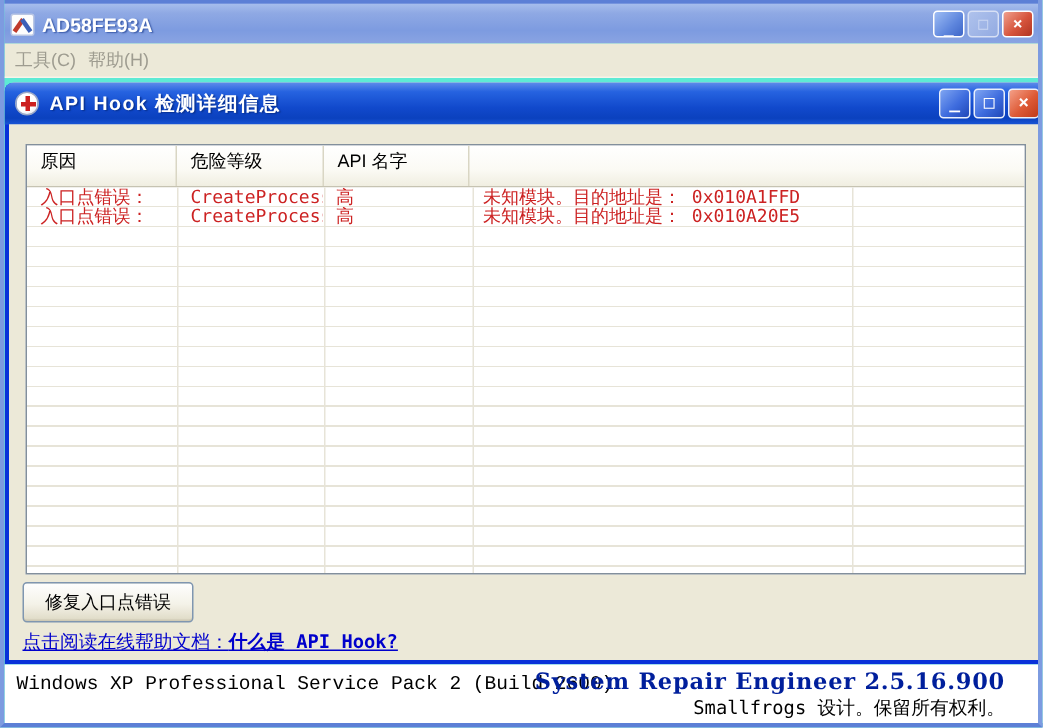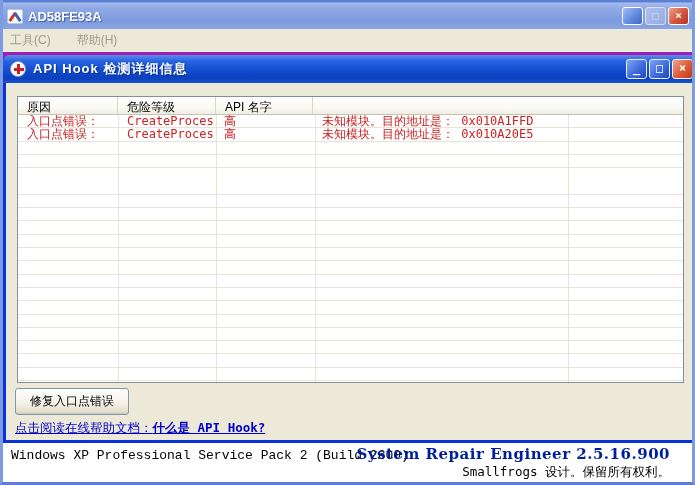--- a/index.html
+++ b/index.html
@@ -1,21 +1,21 @@
 <!DOCTYPE html>
 <html><head>
 <meta charset="utf-8">
 <style>
   * { margin: 0; padding: 0; box-sizing: border-box; }
   html,body { width: 695px; height: 485px; }
   body { font-family: "Liberation Sans", "DejaVu Sans", sans-serif; }
 
   .window {
     position: relative; width: 695px; height: 485px;
-    background: #a21caf; overflow: hidden;
+    background: #5eead4; overflow: hidden;
     border-left: 3px solid #7D9BE0; border-right: 3px solid #7D9BE0; border-bottom: 3px solid #5C7FD6; padding-left: 36px;
   }
 
   
   .outer-titlebar {
     position: absolute; top: 0; left: -3px; right: -3px; height: 29px;
     background: linear-gradient(180deg, #5C7FD6 0%, #5C7FD6 7%, #A5BCEC 10%, #8FA9E4 30%, #7D9BE0 70%, #8AA4E2 100%);
     display: flex; align-items: center; padding: 3px 6px 0 7px;
   }
   .outer-title-icon {
@@ -33,21 +33,21 @@
     font-family: "DejaVu Sans Mono", monospace;
   }
   .winbtn.min  { background: linear-gradient(135deg, #9DBCF4 0%, #5E86DD 60%, #3E66C8 100%); }
   .winbtn.max-disabled { background: linear-gradient(135deg, #AFC2EC 0%, #93ABE2 100%); color: #C9D6F2; border-color: #D7E0F5; }
   .winbtn.close { background: linear-gradient(135deg, #F0A08E 0%, #D6543C 55%, #B03422 100%); }
   .winbtn.min span { display:block; line-height: 22px; }
 
   
   .menubar {
     position: absolute; top: 29px; left: 0; right: 0; height: 23px;
-    background: #ECE9D8; display: flex; align-items: center; padding-left: 7px; gap: 26px;
+    background: #ECE9D8; display: flex; align-items: center; padding-left: 7px; gap: 8px;
     border-bottom: 1px solid #F6F4EA;
   }
   .menu-item { font-size: 12px; color: #9E9C90; }
 
   
   .dialog {
     position: absolute; top: 55px; left: 0px; width: 695px; height: 388px;
     border: 3px solid #0831D9; border-top: 0; border-radius: 6px 6px 0 0;
     background: #ECE9D8;
   }
@@ -73,21 +73,21 @@
   .dlgbtn.close { background: linear-gradient(135deg, #F4A088 0%, #DE5A36 55%, #C03A1A 100%); }
   .dialog-btns { display: flex; gap: 2px; }
 
   .dialog-body { position: relative; height: 357px; background: #ECE9D8; }
 
   
   .listview {
     position: absolute; left: 11px; top: 13px; width: 667px; height: 287px;
     border: 1px solid #828F9C; background: #FFFFFF; overflow: hidden;
   }
-  .lv-header { display: flex; height: 18px; background: linear-gradient(180deg,#FFFFFF 0%, #FBFAF4 60%, #F0EEE1 100%); border-bottom: 1px solid #C6C3B2; }
+  .lv-header { display: flex; height: 28px; background: linear-gradient(180deg,#FFFFFF 0%, #FBFAF4 60%, #F0EEE1 100%); border-bottom: 1px solid #C6C3B2; }
   .lv-hcell {
     font-size: 12px; color: #000; padding: 2px 4px 0 9px; overflow: hidden; white-space: nowrap;
     border-right: 1px solid #D9D6C4; flex: 0 0 auto;
   }
   .lv-hcell:last-child { border-right: 0; flex: 1 1 auto; }
   .c1 { width: 100px; } .c2 { width: 97px; } .c3 { width: 98px; } .c4 { width: 252px; } .c5 { flex: 1 1 auto; }
 
   .lv-body {
     position: relative; height: 268px;
     background: repeating-linear-gradient(180deg, #FFFFFF 0px, #FFFFFF 12.3px, #E7E4D8 12.3px, #E7E4D8 13.3px);

